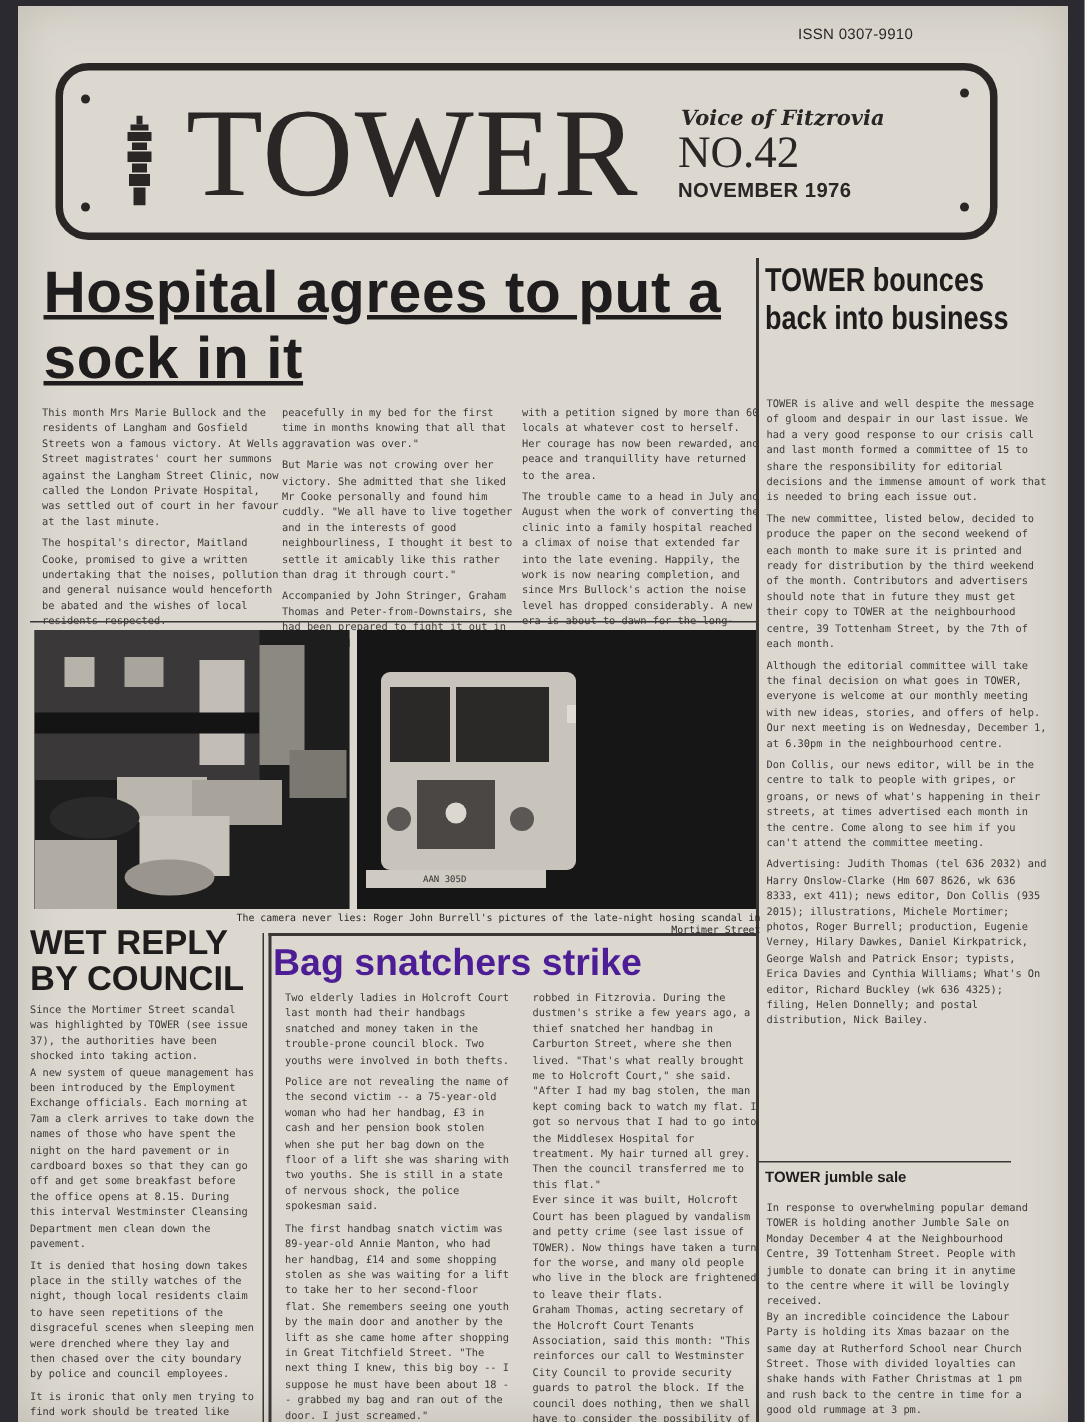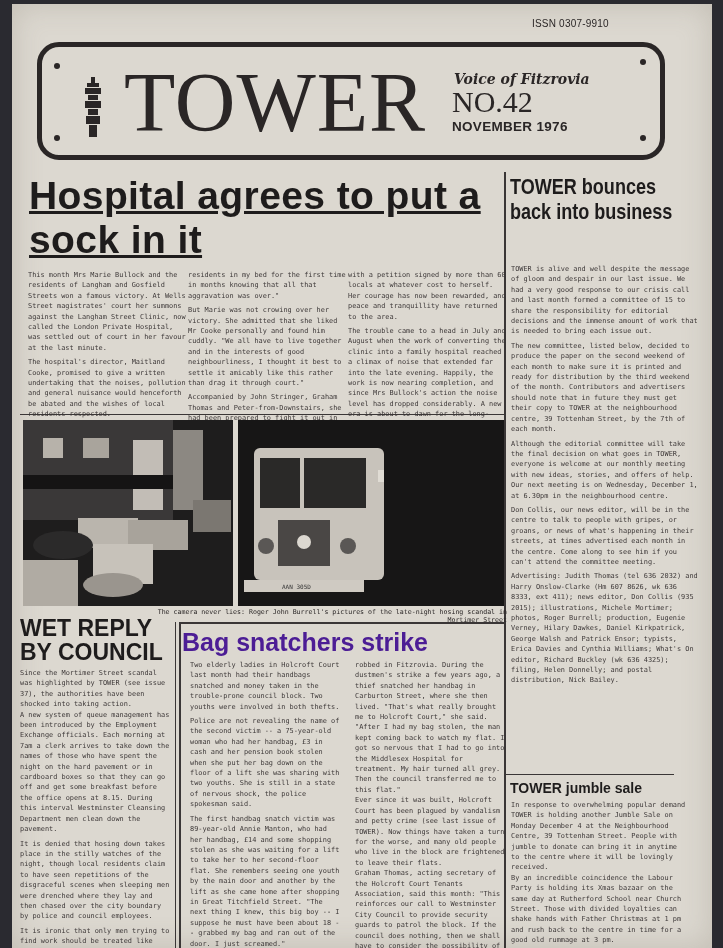--- a/index.html
+++ b/index.html
@@ -51,21 +51,21 @@
   .caption { font-size:6.6px; color:#2a2626; }
   .wet-head {
     left:8px; top:612px; width:160px;
     font-family:"Liberation Sans", sans-serif; font-weight:900; font-size:23px; line-height:24px; color:#1e1c1c;
   }
   .bag-head {
     left:170px; top:624px; width:330px;
     font-family:"Liberation Sans", sans-serif; font-weight:900; font-size:25px; line-height:28px; color:#4c1d95;
   }
   .jumble-head {
-    left:498px; top:776px; font-family:"Liberation Sans", sans-serif; font-weight:bold; font-size:14px; color:#1e1c1c;
+    left:498px; top:776px; font-family:"Liberation Sans", sans-serif; font-weight:bold; font-size:10px; color:#1e1c1c;
   }
   .box-border { border:2px solid #3a3636; box-sizing:border-box; }
 </style>
 </head>
 <body>
 
 <div class="page">
 
   <div class="abs issn">ISSN 0307-9910</div>
 
@@ -91,21 +91,21 @@
   </div>
 
   <div class="abs headline-main">Hospital agrees to put a sock in it</div>
 
   <div class="abs col-text" style="left:16px;top:266px;width:158px">
     <p>This month Mrs Marie Bullock and the residents of Langham and Gosfield Streets won a famous victory. At Wells Street magistrates' court her summons against the Langham Street Clinic, now called the London Private Hospital, was settled out of court in her favour at the last minute.</p>
     <p>The hospital's director, Maitland Cooke, promised to give a written undertaking that the noises, pollution and general nuisance would henceforth be abated and the wishes of local residents respected.</p>
     <p>After the case Mrs Bullock said: "I slept</p>
   </div>
   <div class="abs col-text" style="left:176px;top:266px;width:158px">
-    <p>residents in my bed for the first time in months knowing that all that aggravation was over."</p>
+    <p>peacefully in my bed for the first time in months knowing that all that aggravation was over."</p>
     <p>But Marie was not crowing over her victory. She admitted that she liked Mr Cooke personally and found him cuddly. "We all have to live together and in the interests of good neighbourliness, I thought it best to settle it amicably like this rather than drag it through court."</p>
     <p>Accompanied by John Stringer, Graham Thomas and Peter-from-Downstairs, she had been prepared to fight it out in court armed</p>
   </div>
   <div class="abs col-text" style="left:336px;top:266px;width:158px">
     <p>with a petition signed by more than 60 locals at whatever cost to herself. Her courage has now been rewarded, and peace and tranquillity have returned to the area.</p>
     <p>The trouble came to a head in July and August when the work of converting the clinic into a family hospital reached a climax of noise that extended far into the late evening. Happily, the work is now nearing completion, and since Mrs Bullock's action the noise level has dropped considerably. A new era is about to dawn for the long-suffering residents at last.</p>
   </div>
 
   <div class="abs vrule" style="left:492px;top:168px;height:776px"></div>
   <div class="abs hrule" style="left:8px;top:410px;width:484px;height:1px"></div>

